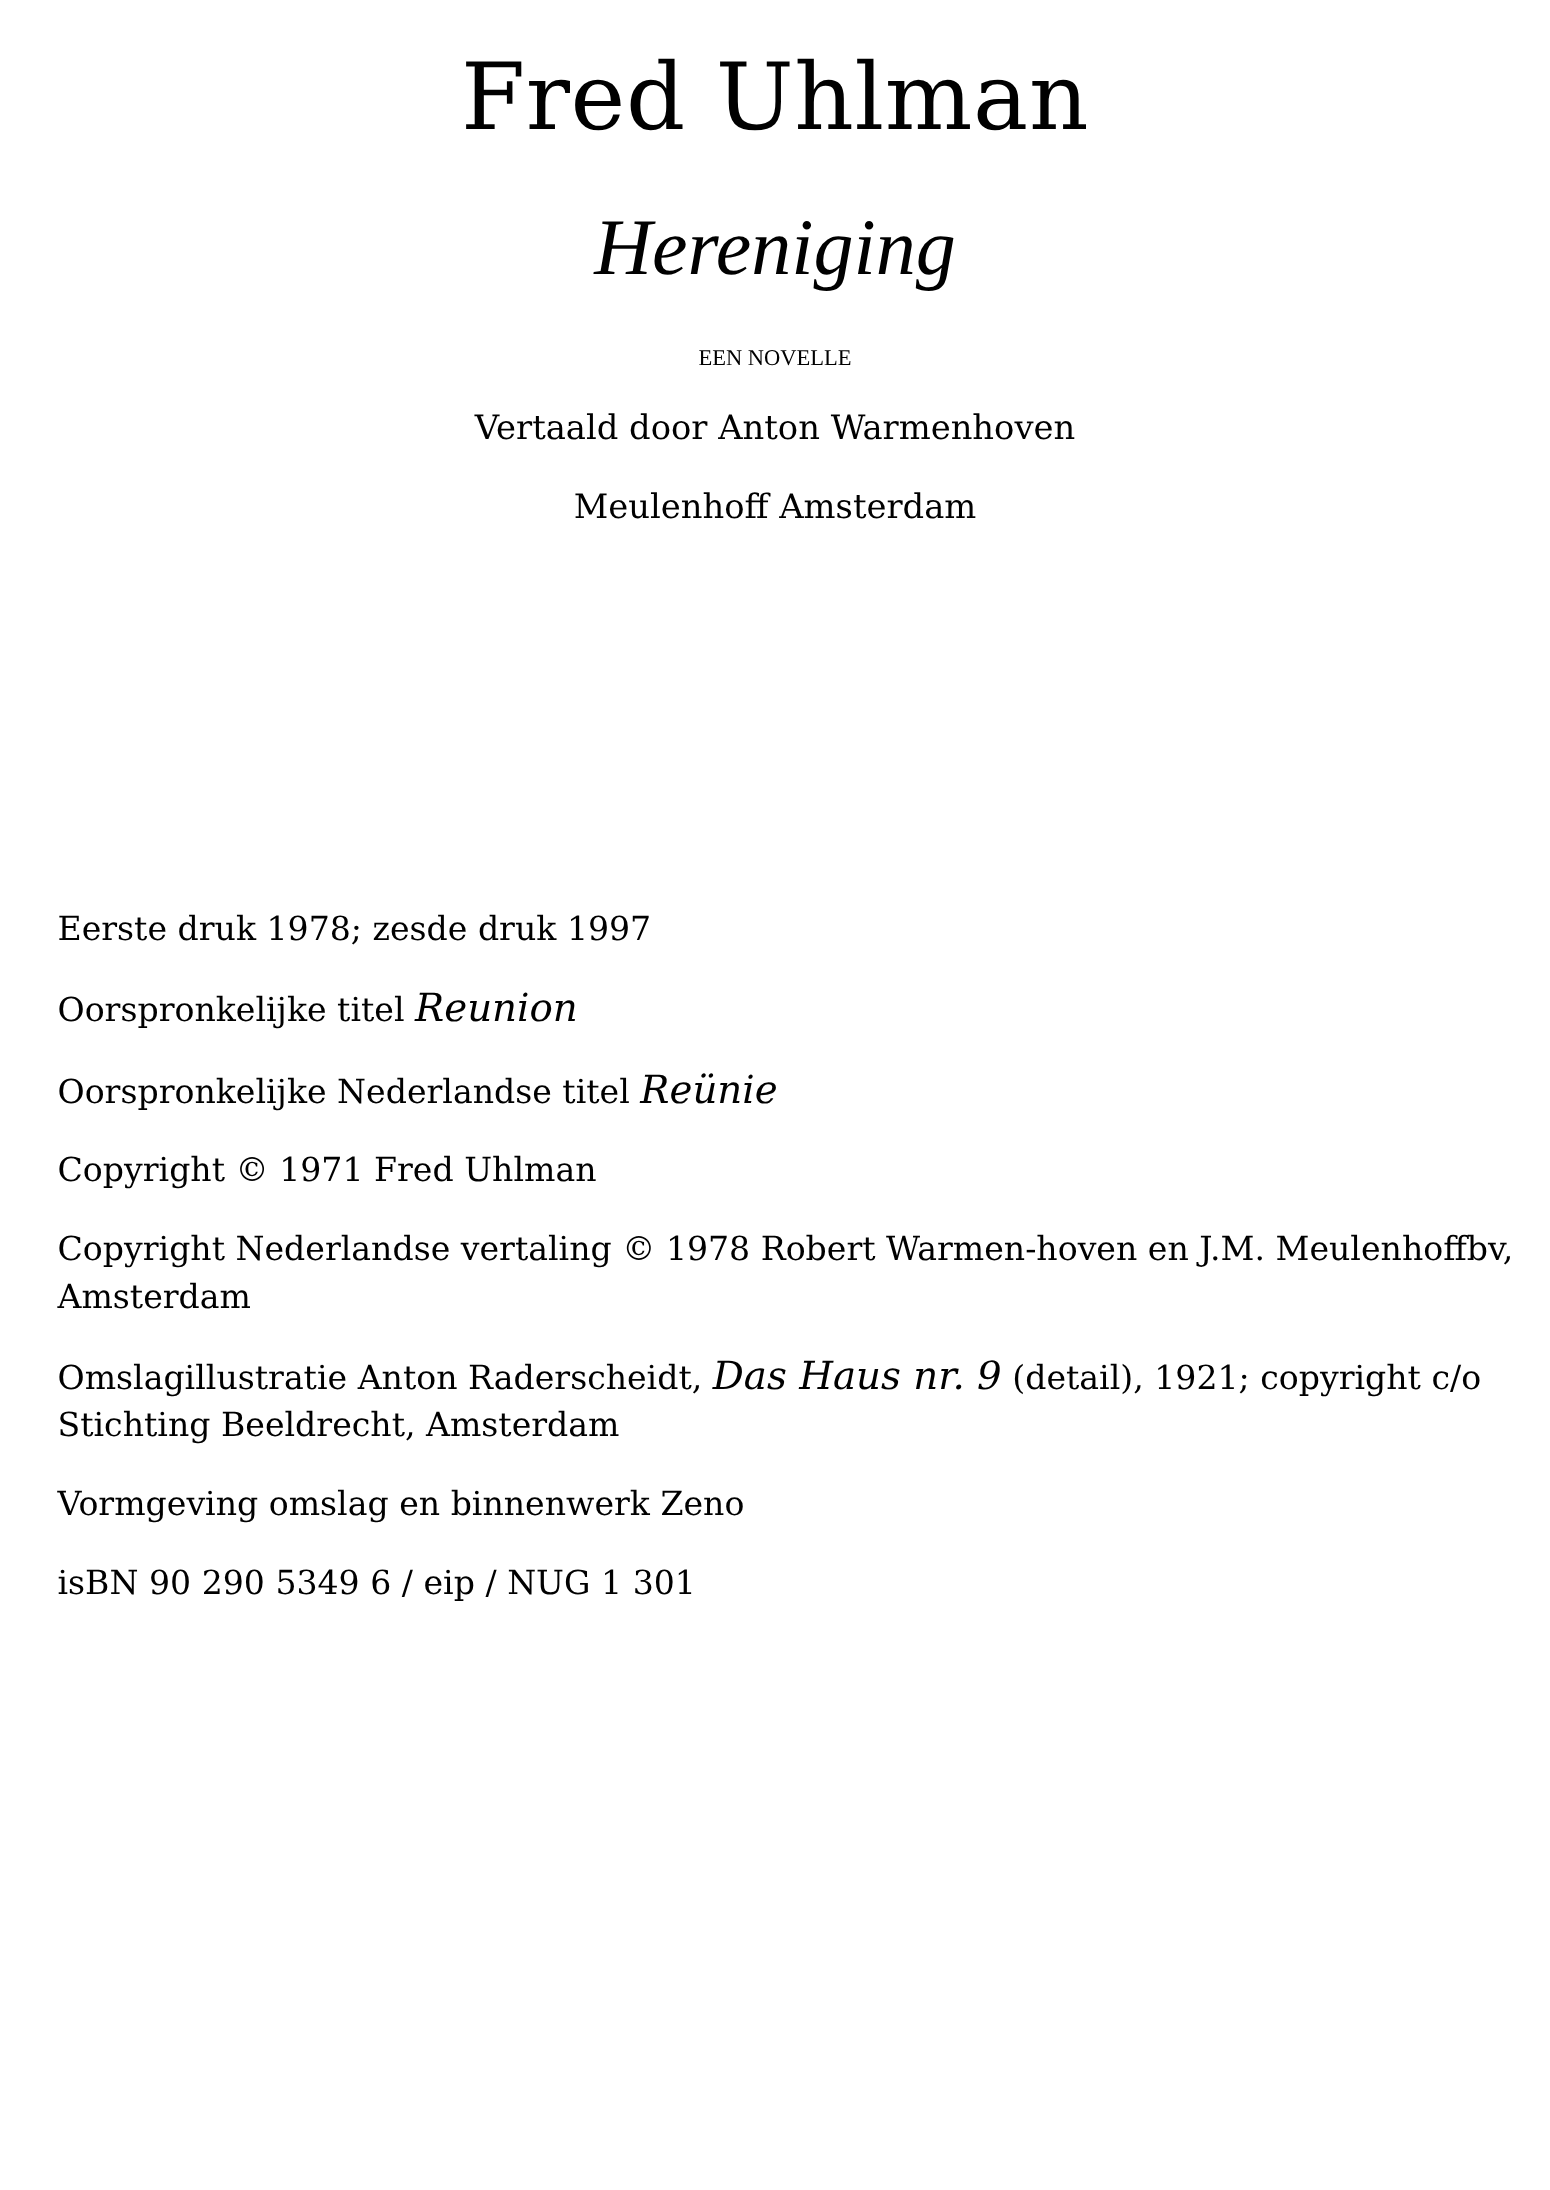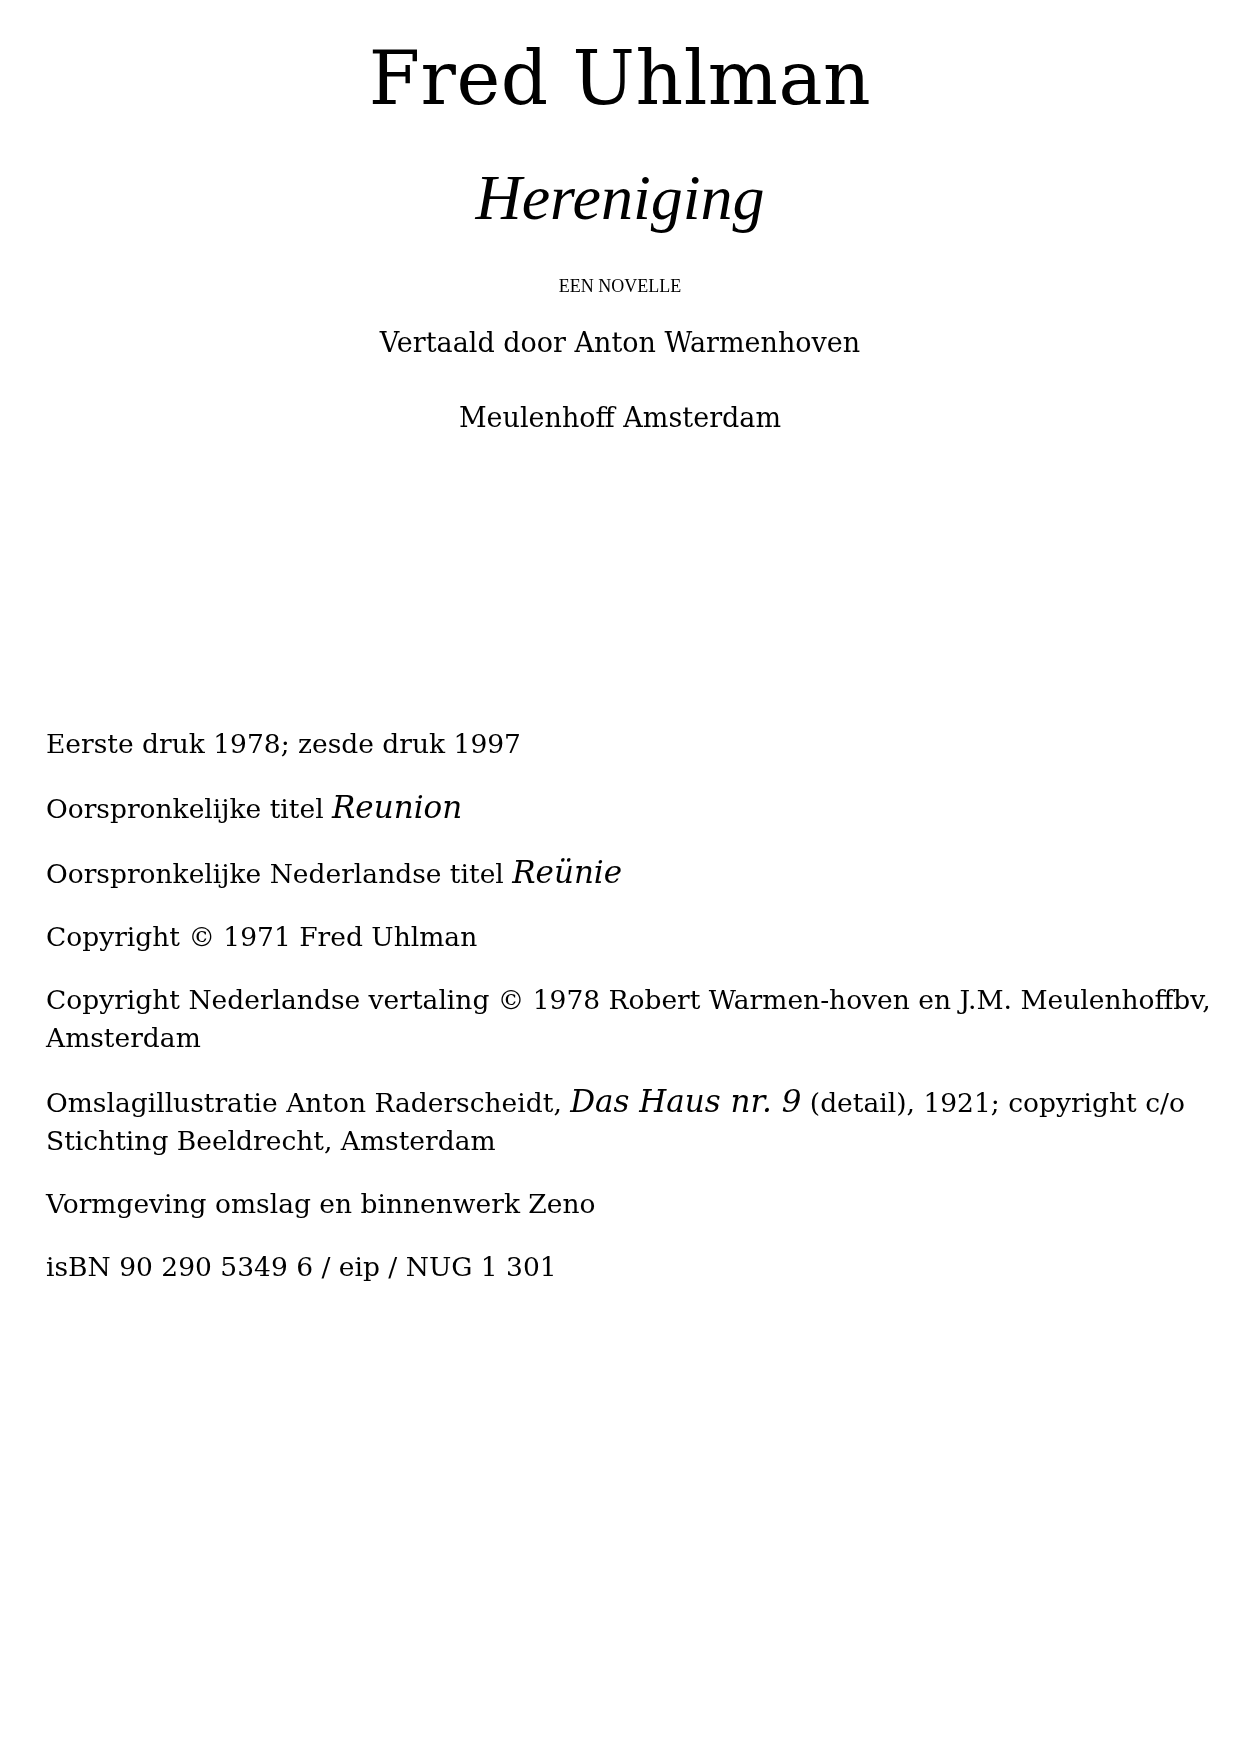--- a/index.html
+++ b/index.html
@@ -39,21 +39,21 @@
       font-family: "Liberation Serif", serif;
       font-size: 18px;
       line-height: 24px;
     }
     .translator {
       top: 324px;
       font-size: 27px;
       line-height: 38px;
     }
     .publisher {
-      top: 399px;
+      top: 387px;
       font-size: 27px;
       line-height: 38px;
     }
     .colophon {
       position: absolute;
       left: 12px;
       top: 725px;
       width: 1215px;
       font-size: 26.5px;
       line-height: 38px;

